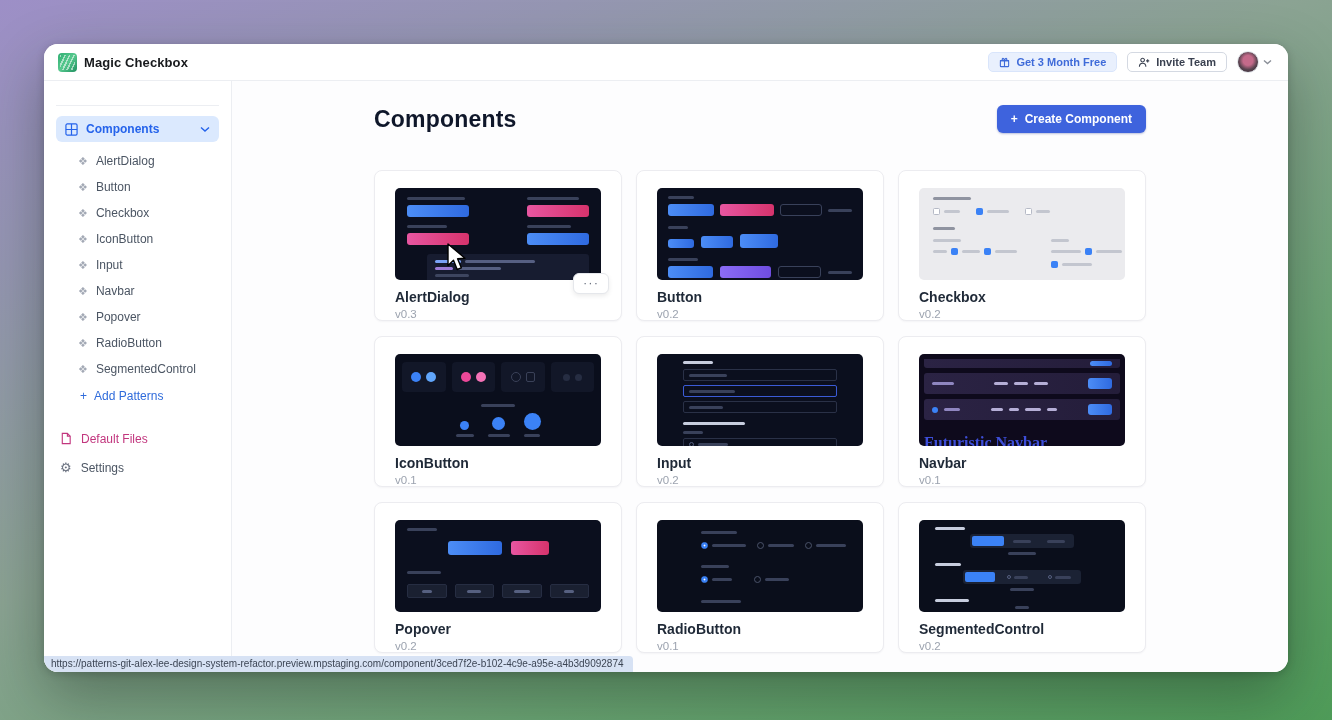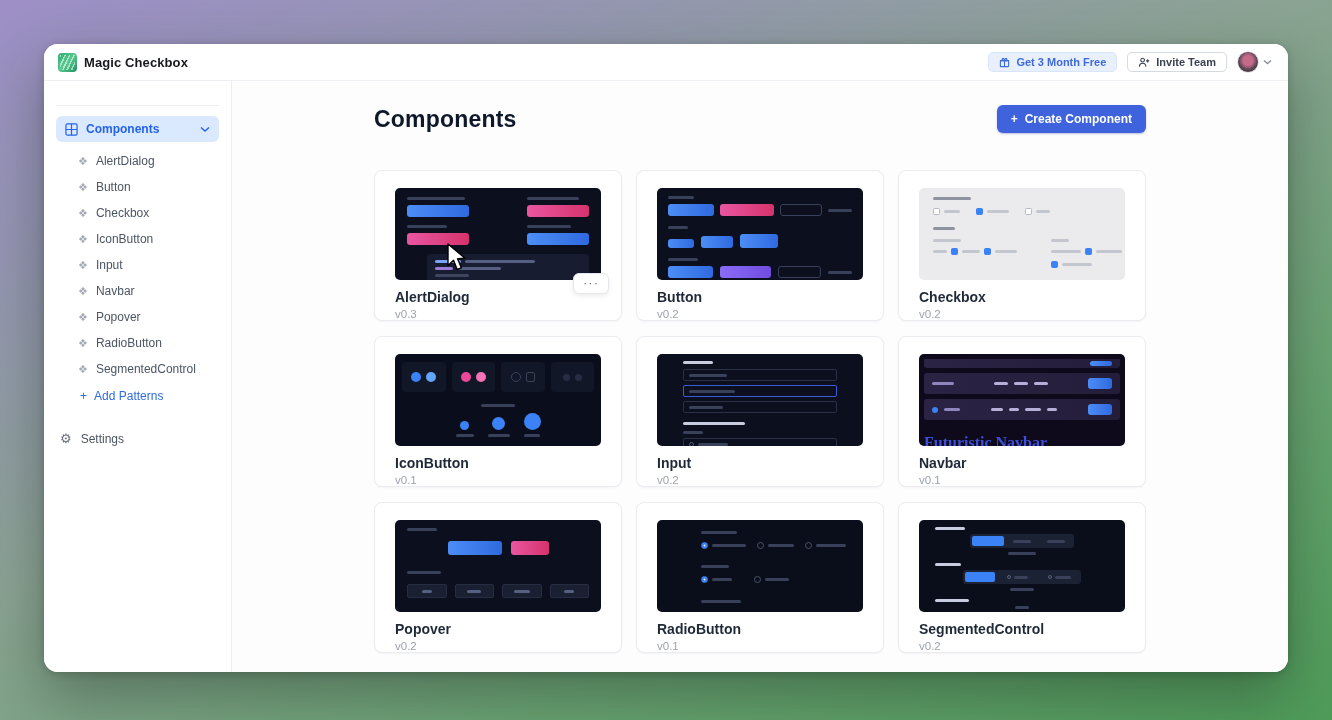--- a/index.html
+++ b/index.html
@@ -215,20 +215,27 @@
               <span class="diamond">❖</span>
               <span>SegmentedControl</span>
             </div>
           <div class="add-item">
             <span>+</span>
             <span>Add Patterns</span>
           </div>
         </div>
 
         <div class="nav-footer">
+          <div class="foot-item pink">
+            <svg class="ic" width="12" height="13" viewBox="0 0 12 14" fill="none" stroke="#c2367e" stroke-width="1.2">
+                <path d="M2 1.5 L7.5 1.5 L10.5 4.5 L10.5 12.5 L2 12.5 Z"></path>
+                <polyline points="7.5,1.5 7.5,4.5 10.5,4.5"></polyline>
+              </svg>
+            <span>Default Files</span>
+          </div>
           <div class="foot-item">
             <span class="gear-glyph">⚙</span>
             <span>Settings</span>
           </div>
         </div>
       </div>
 
       <div class="main">
         <div class="main-inner">
           <div class="main-header">
@@ -561,20 +568,21 @@
               </div>
               <div class="card-name">SegmentedControl</div>
               <div class="card-ver">v0.2</div>
             </div>
 
           </div>
         </div>
       </div>
     </div>
 
+    <div class="statusbar">https://patterns-git-alex-lee-design-system-refactor.preview.mpstaging.com/component/3ced7f2e-b102-4c9e-a95e-a4b3d9092874</div>
   </div>
 
   <div class="cursor">
     <svg width="21" height="29" viewBox="0 0 21 29">
         <path d="M2 1 L2 22.5 L7.5 17.3 L11.2 26.5 L15.3 24.8 L11.6 15.8 L19 15.2 Z" fill="#ffffff" stroke="#000000" stroke-width="1.4" stroke-linejoin="round"></path>
       </svg>
   </div>
 </div>
 
 </body></html>

